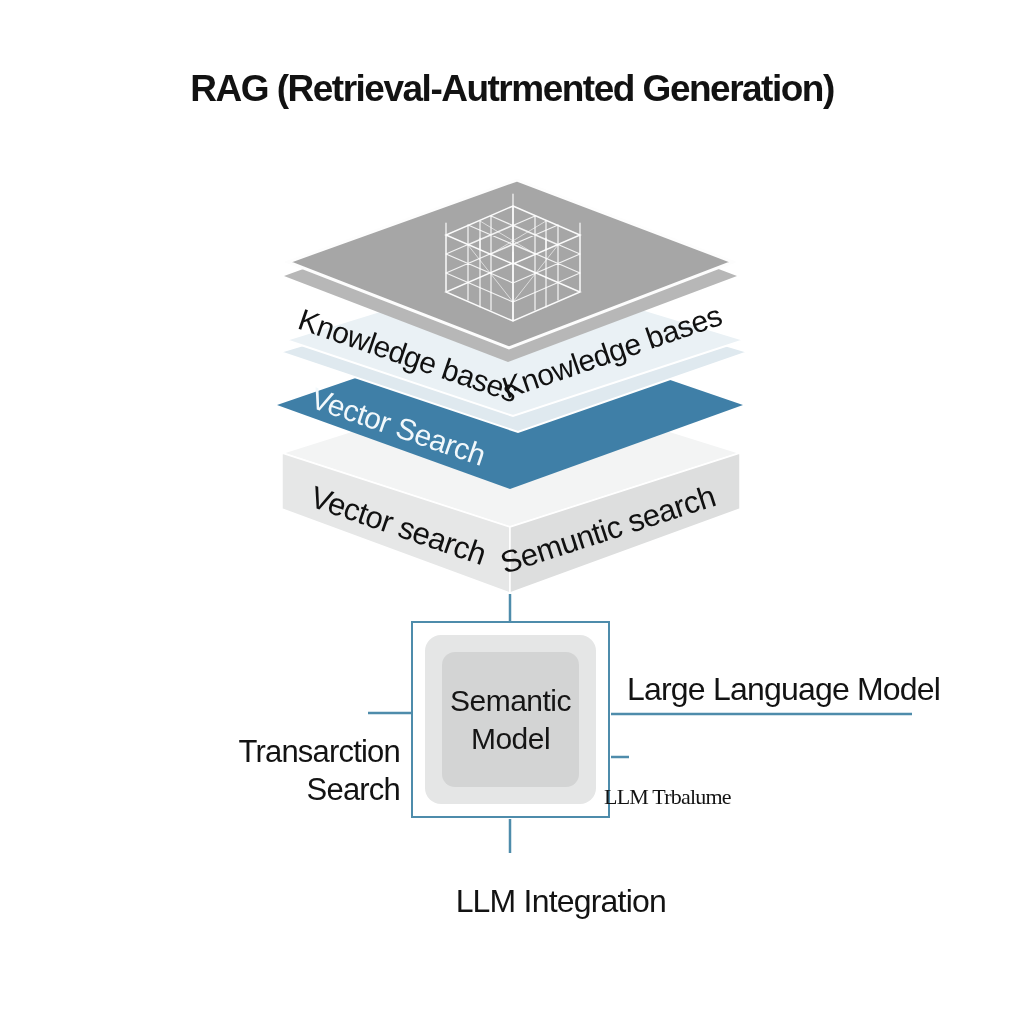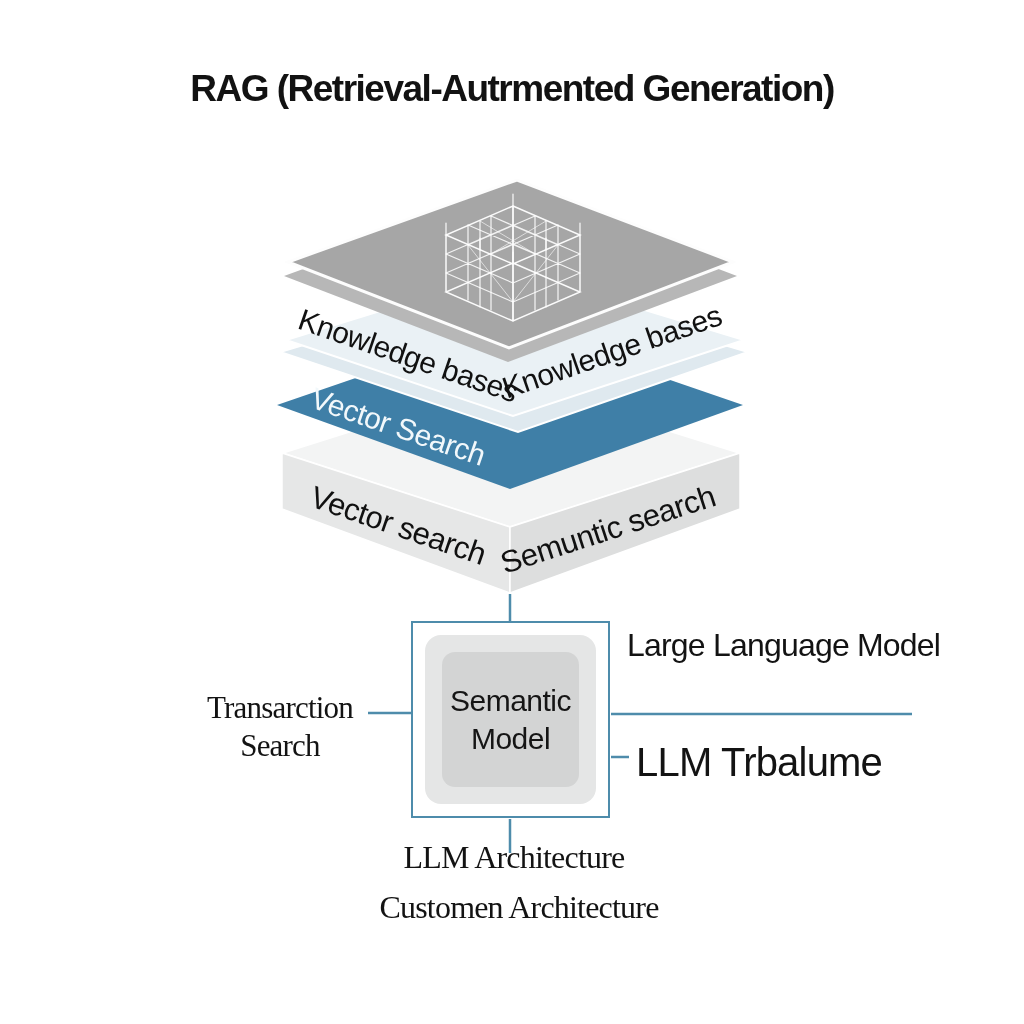--- a/index.html
+++ b/index.html
@@ -2,29 +2,29 @@
 <html><head>
 <meta charset="utf-8">
 <style>
   html,body{margin:0;padding:0;background:#ffffff;}
   #stage{position:relative;width:1024px;height:1024px;background:#ffffff;overflow:hidden;
          font-family:"Liberation Sans",sans-serif;color:#141414;}
   #illustration{position:absolute;left:0;top:0;width:1024px;height:1024px;}
   .title{position:absolute;left:0;top:66px;width:1024px;text-align:center;
          font-weight:700;font-size:37px;line-height:45px;letter-spacing:-1.5px;color:#121212;}
   .rot{position:absolute;white-space:nowrap;font-size:30px;letter-spacing:-0.5px;color:#111;}
-  .lbl{position:absolute;color:#131313;letter-spacing:-0.8px;}
+  .lbl{position:absolute;color:#131313;letter-spacing:-0.8px;margin-top:44px;}
   .center-box{position:absolute;left:411px;top:621px;width:199px;height:197px;
               border:2px solid #4e8cab;background:#ffffff;box-sizing:border-box;display:flex;}
   .box-pad{flex:1;margin:12px;background:#e5e6e6;border-radius:16px;display:flex;}
   .box-core{flex:1;margin:17px;background:#d3d4d4;border-radius:13px;display:flex;
             flex-direction:column;align-items:center;justify-content:center;
             font-size:30px;line-height:38px;letter-spacing:-0.5px;color:#151515;}
   .tleft{text-align:left;}
-  .tcenter{text-align:center;font-family:Liberation Serif, serif;}
+  .tcenter{text-align:right;}
 </style>
 </head>
 <body>
 <div id="stage">
 
 <svg id="illustration" viewBox="0 0 1024 1024" xmlns="http://www.w3.org/2000/svg">
 
   <polygon points="282,453 510,381 740,453 510,527" fill="#f3f4f4" stroke="#ffffff" stroke-width="2"></polygon>
   <polygon points="282,453 510,527 510,593 282,509" fill="#e6e7e7" stroke="#ffffff" stroke-width="1.5"></polygon>
   <polygon points="510,527 740,453 740,509 510,593" fill="#dddede" stroke="#ffffff" stroke-width="1.5"></polygon>
@@ -86,19 +86,18 @@
 
 <div class="lbl tcenter" style="left:160px;top:689px;width:240px;font-size:31px;line-height:38px;">
   <div>Transarction</div>
   <div>Search</div>
 </div>
 
 <div class="lbl tleft" style="left:627px;top:627px;width:340px;font-size:32px;line-height:36px;">
   <div>Large Language Model</div>
 </div>
 
-<div class="lbl tleft" style="left:636px;top:740px;width:300px;font-size:40px;">LLM Trbalume</div>
+<div class="lbl tleft" style="left:604px;top:740px;width:300px;font-size:22px;font-family:Liberation Serif, serif;">LLM Trbalume</div>
 
-<div class="lbl tcenter" style="left:362px;top:839px;width:304px;font-size:32px;">LLM Architecture</div>
+<div class="lbl tcenter" style="left:362px;top:839px;width:304px;font-size:32px;">LLM Integration</div>
 
-<div class="lbl tcenter" style="left:337px;top:889px;width:364px;font-size:32px;">Customen Architecture</div>
 
 </div>
 
 </body></html>

